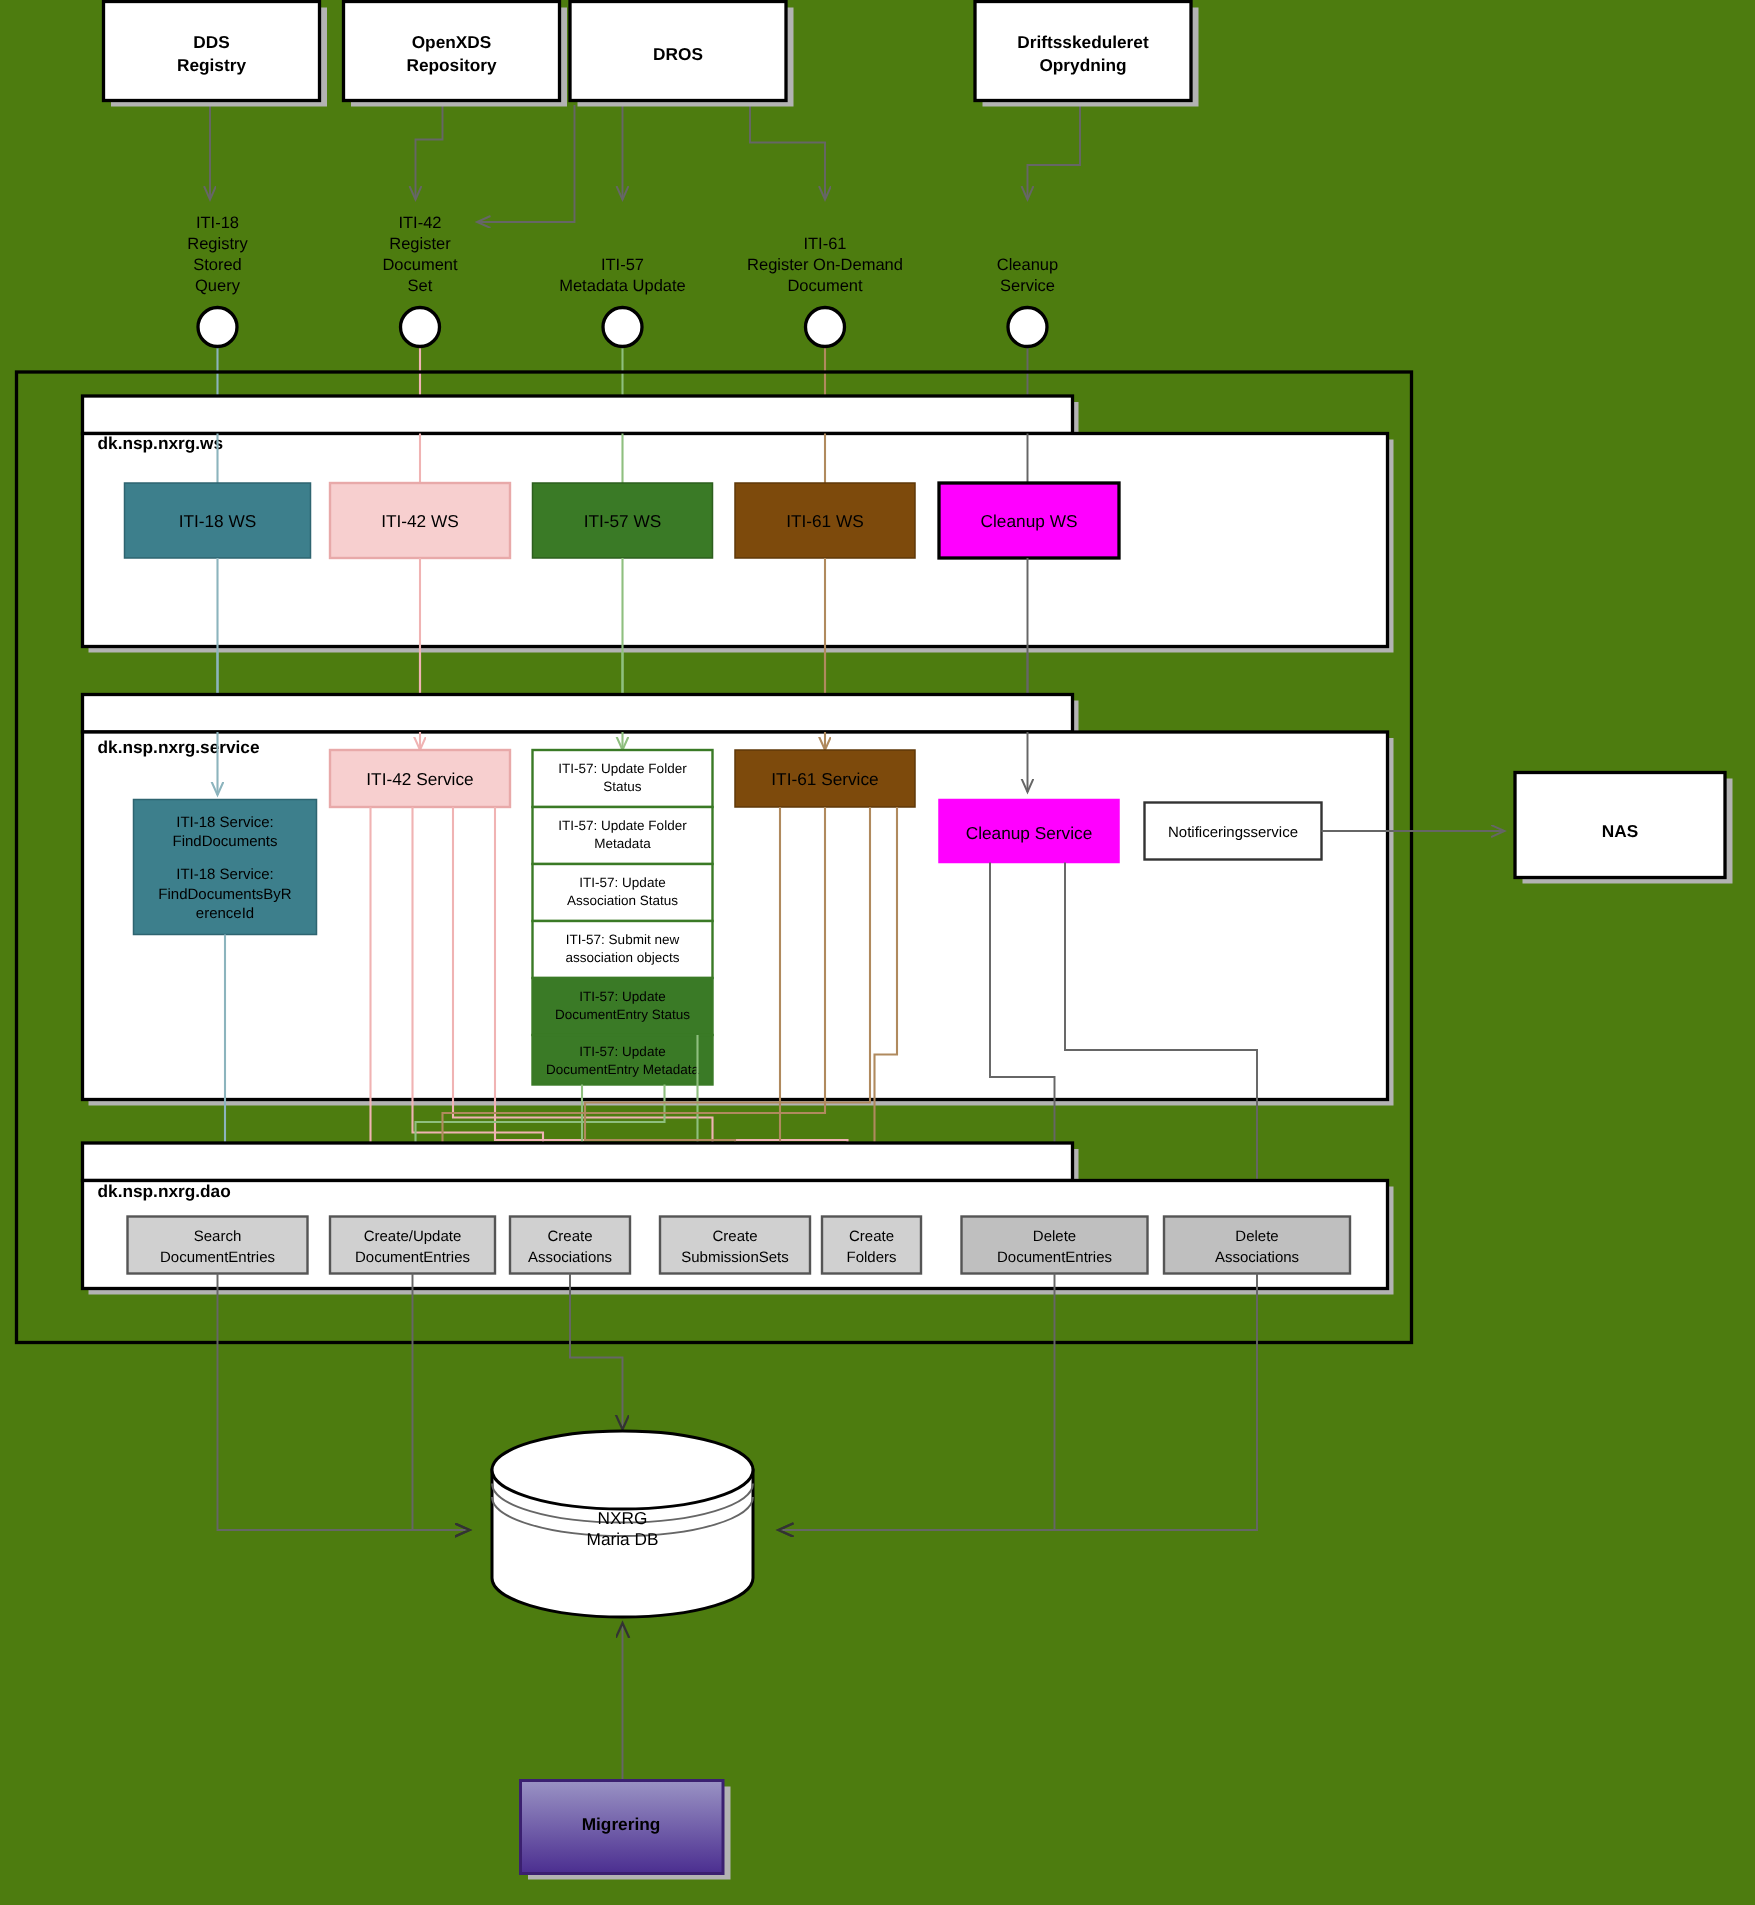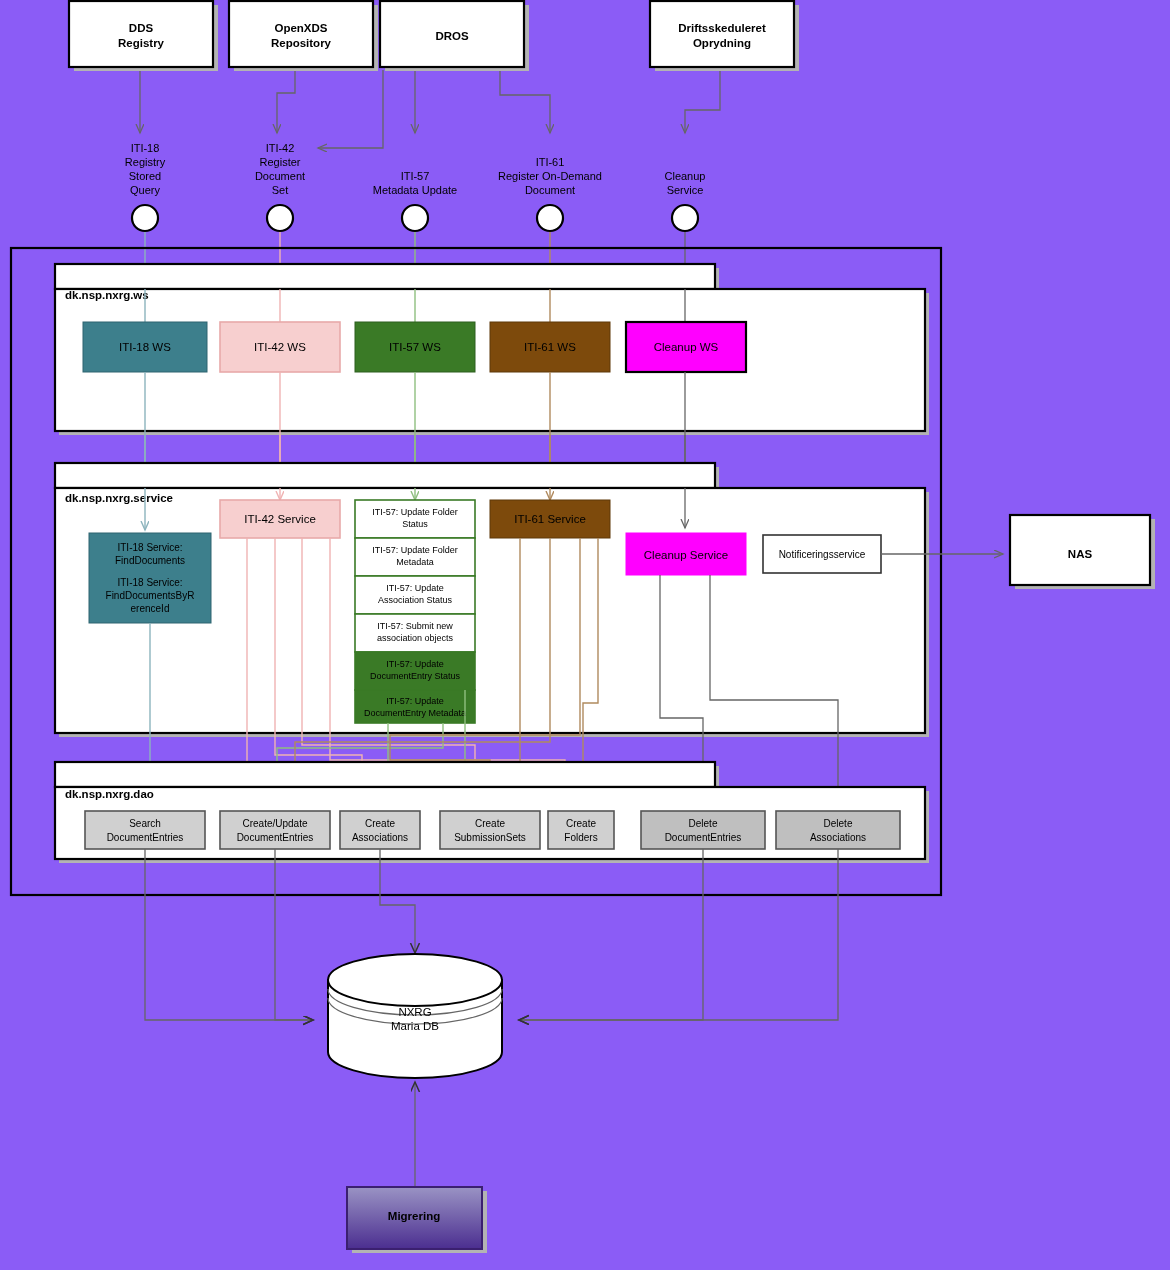--- a/index.html
+++ b/index.html
@@ -5,21 +5,21 @@
   html, body {
     margin: 0;
     padding: 0;
     background: #ffffff;
   }
   #diagram-root {
     position: relative;
     width: 1170px;
     height: 1270px;
     font-family: "Liberation Sans", sans-serif;
-    background: #8b5cf6;
+    background: #4d7c0f;
     overflow: hidden;
   }
   svg#canvas {
     position: absolute;
     top: 0;
     left: 0;
     width: 1170px;
     height: 1270px;
   }
   text {

